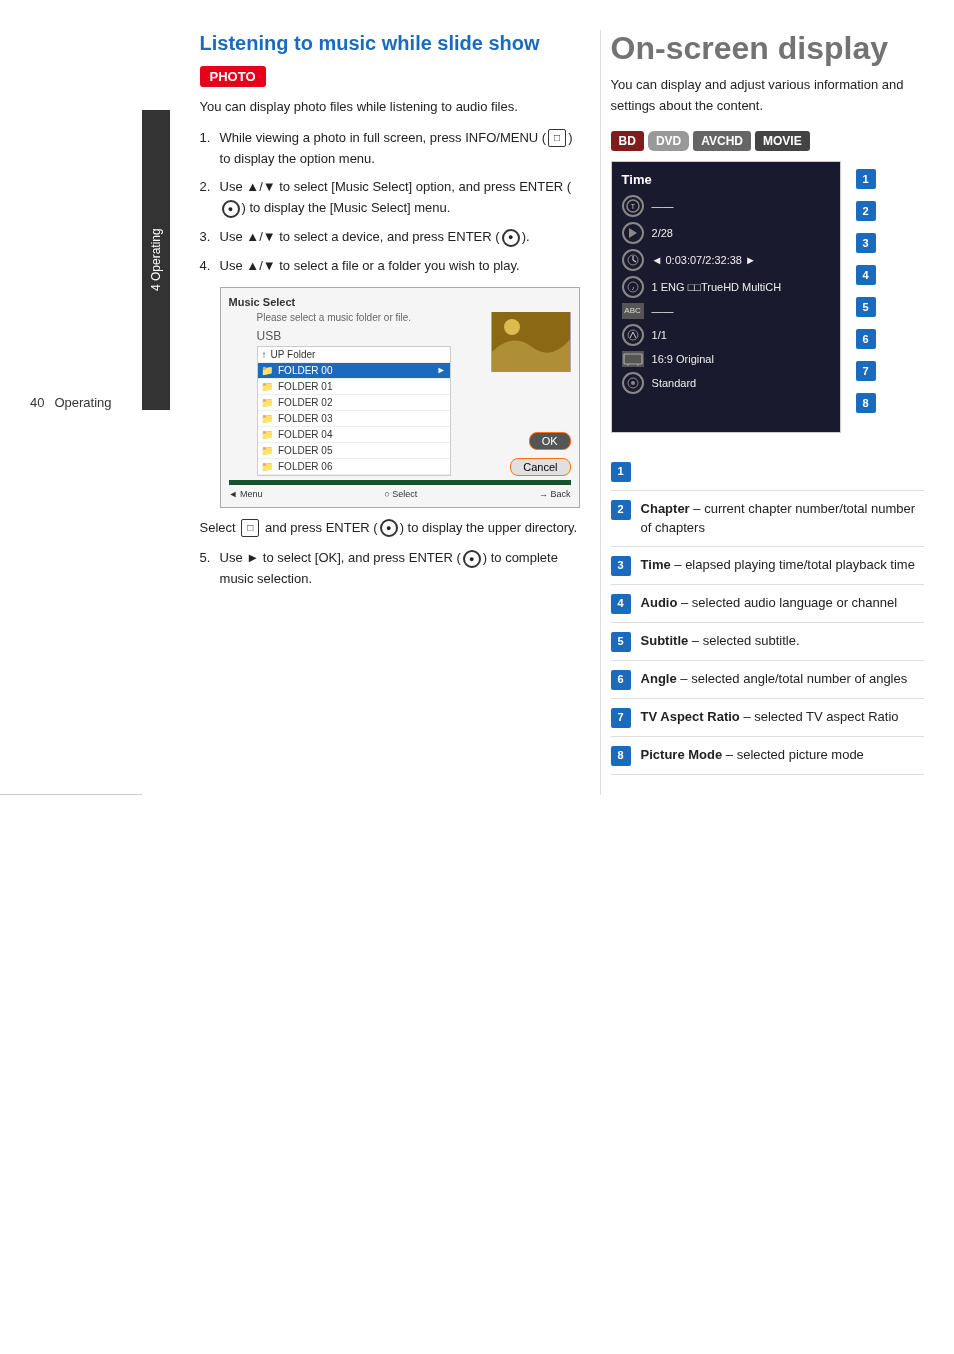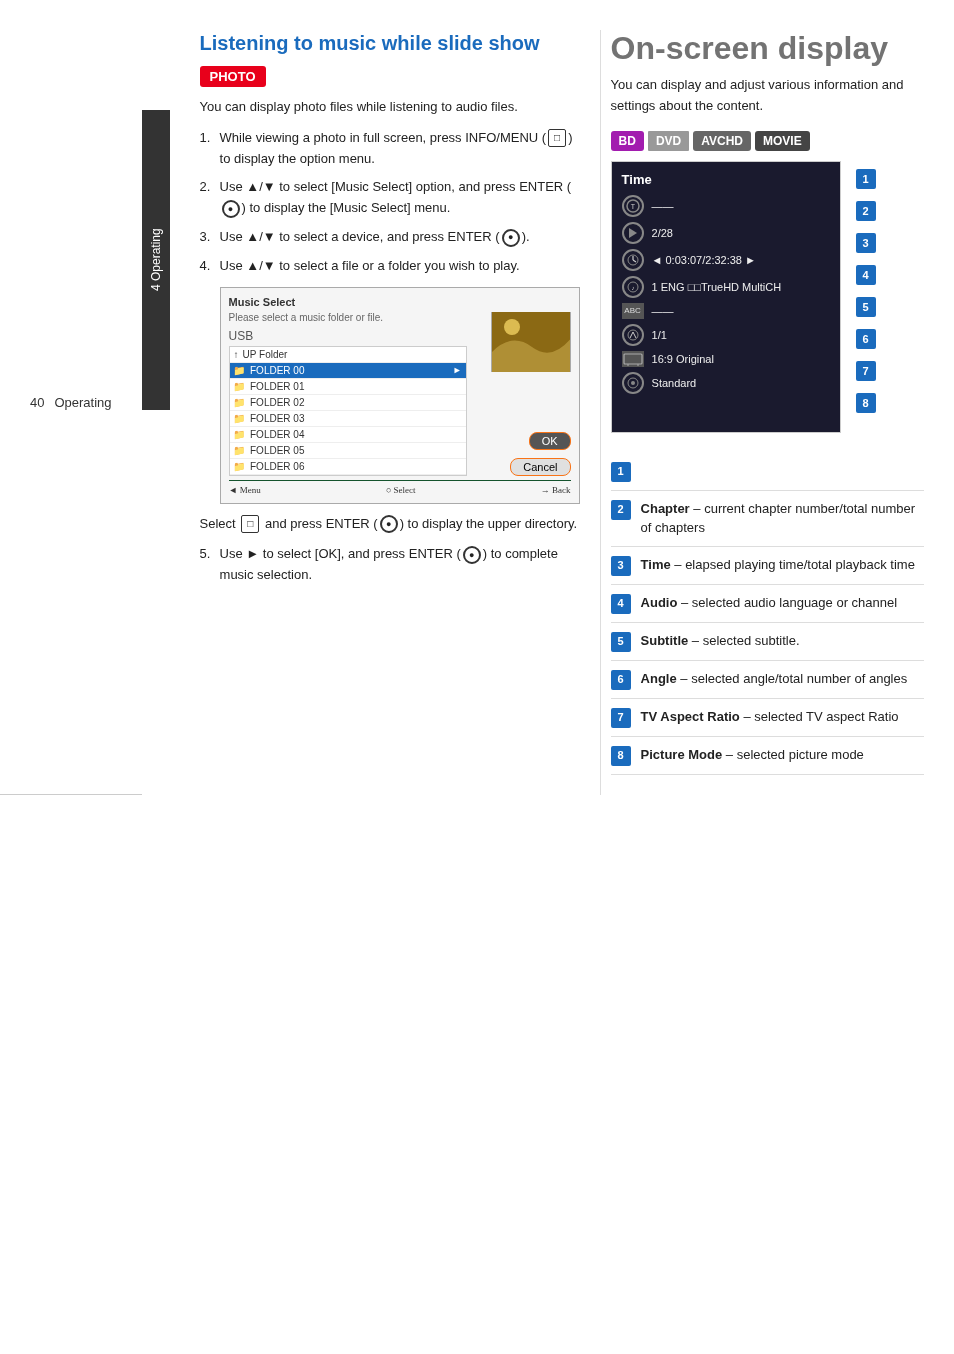--- a/index.html
+++ b/index.html
@@ -100,35 +100,35 @@
       margin-bottom: 10px;
     }
 
     .badge-row {
       display: flex;
       gap: 4px;
       margin-bottom: 10px;
     }
 
     .badge-bd {
-      background: #a21caf;
+      background: #7f1d1d;
       color: #fff;
       font-size: 12px;
       font-weight: bold;
       padding: 3px 8px;
       border-radius: 3px;
     }
 
     .badge-dvd {
       background: #999;
       color: #fff;
       font-size: 12px;
       font-weight: bold;
       padding: 3px 8px;
-      border-radius: 1px;
+      border-radius: 6px;
     }
 
     .badge-avchd {
       background: #666;
       color: #fff;
       font-size: 12px;
       font-weight: bold;
       padding: 3px 8px;
       border-radius: 3px;
     }
@@ -278,23 +278,22 @@
       background: #555;
       color: #fff;
     }
 
     .music-nav-bar {
       display: flex;
       justify-content: space-between;
       font-size: 9px;
       color: #333;
       padding-top: 4px;
-      border-top: 1px solid #14532d;
+      border-top: 5px solid #14532d;
       margin-top: 4px;
-      font-family: Liberation Serif, serif;
     }
 
     
     .osd-title {
       font-size: 32px;
       font-weight: bold;
       color: #737373;
       margin-bottom: 8px;
     }
 
@@ -485,21 +484,21 @@
             <span class="num">4.</span>
             <span class="text">
               Use ▲/▼ to select a file or a folder you wish to play.
             </span>
           </li>
         </ol>
 
         
         <div class="music-select-box">
           <div class="music-select-header">Music Select</div>
-          <div style="display:flex; gap:4px;">
+          <div style="display:flex; gap:20px;margin-left:28px;">
             <div style="flex:1;">
               <div class="music-select-subtitle">Please select a music folder or file.</div>
               <div style="font-size:12px; color:#555; margin-bottom:3px;">USB</div>
               <div class="music-select-list">
                 <div class="music-select-list-item">
                   <span class="folder-icon">↑</span>
                   <span>UP Folder</span>
                 </div>
                 <div class="music-select-list-item selected">
                   <span class="folder-icon">📁</span>

